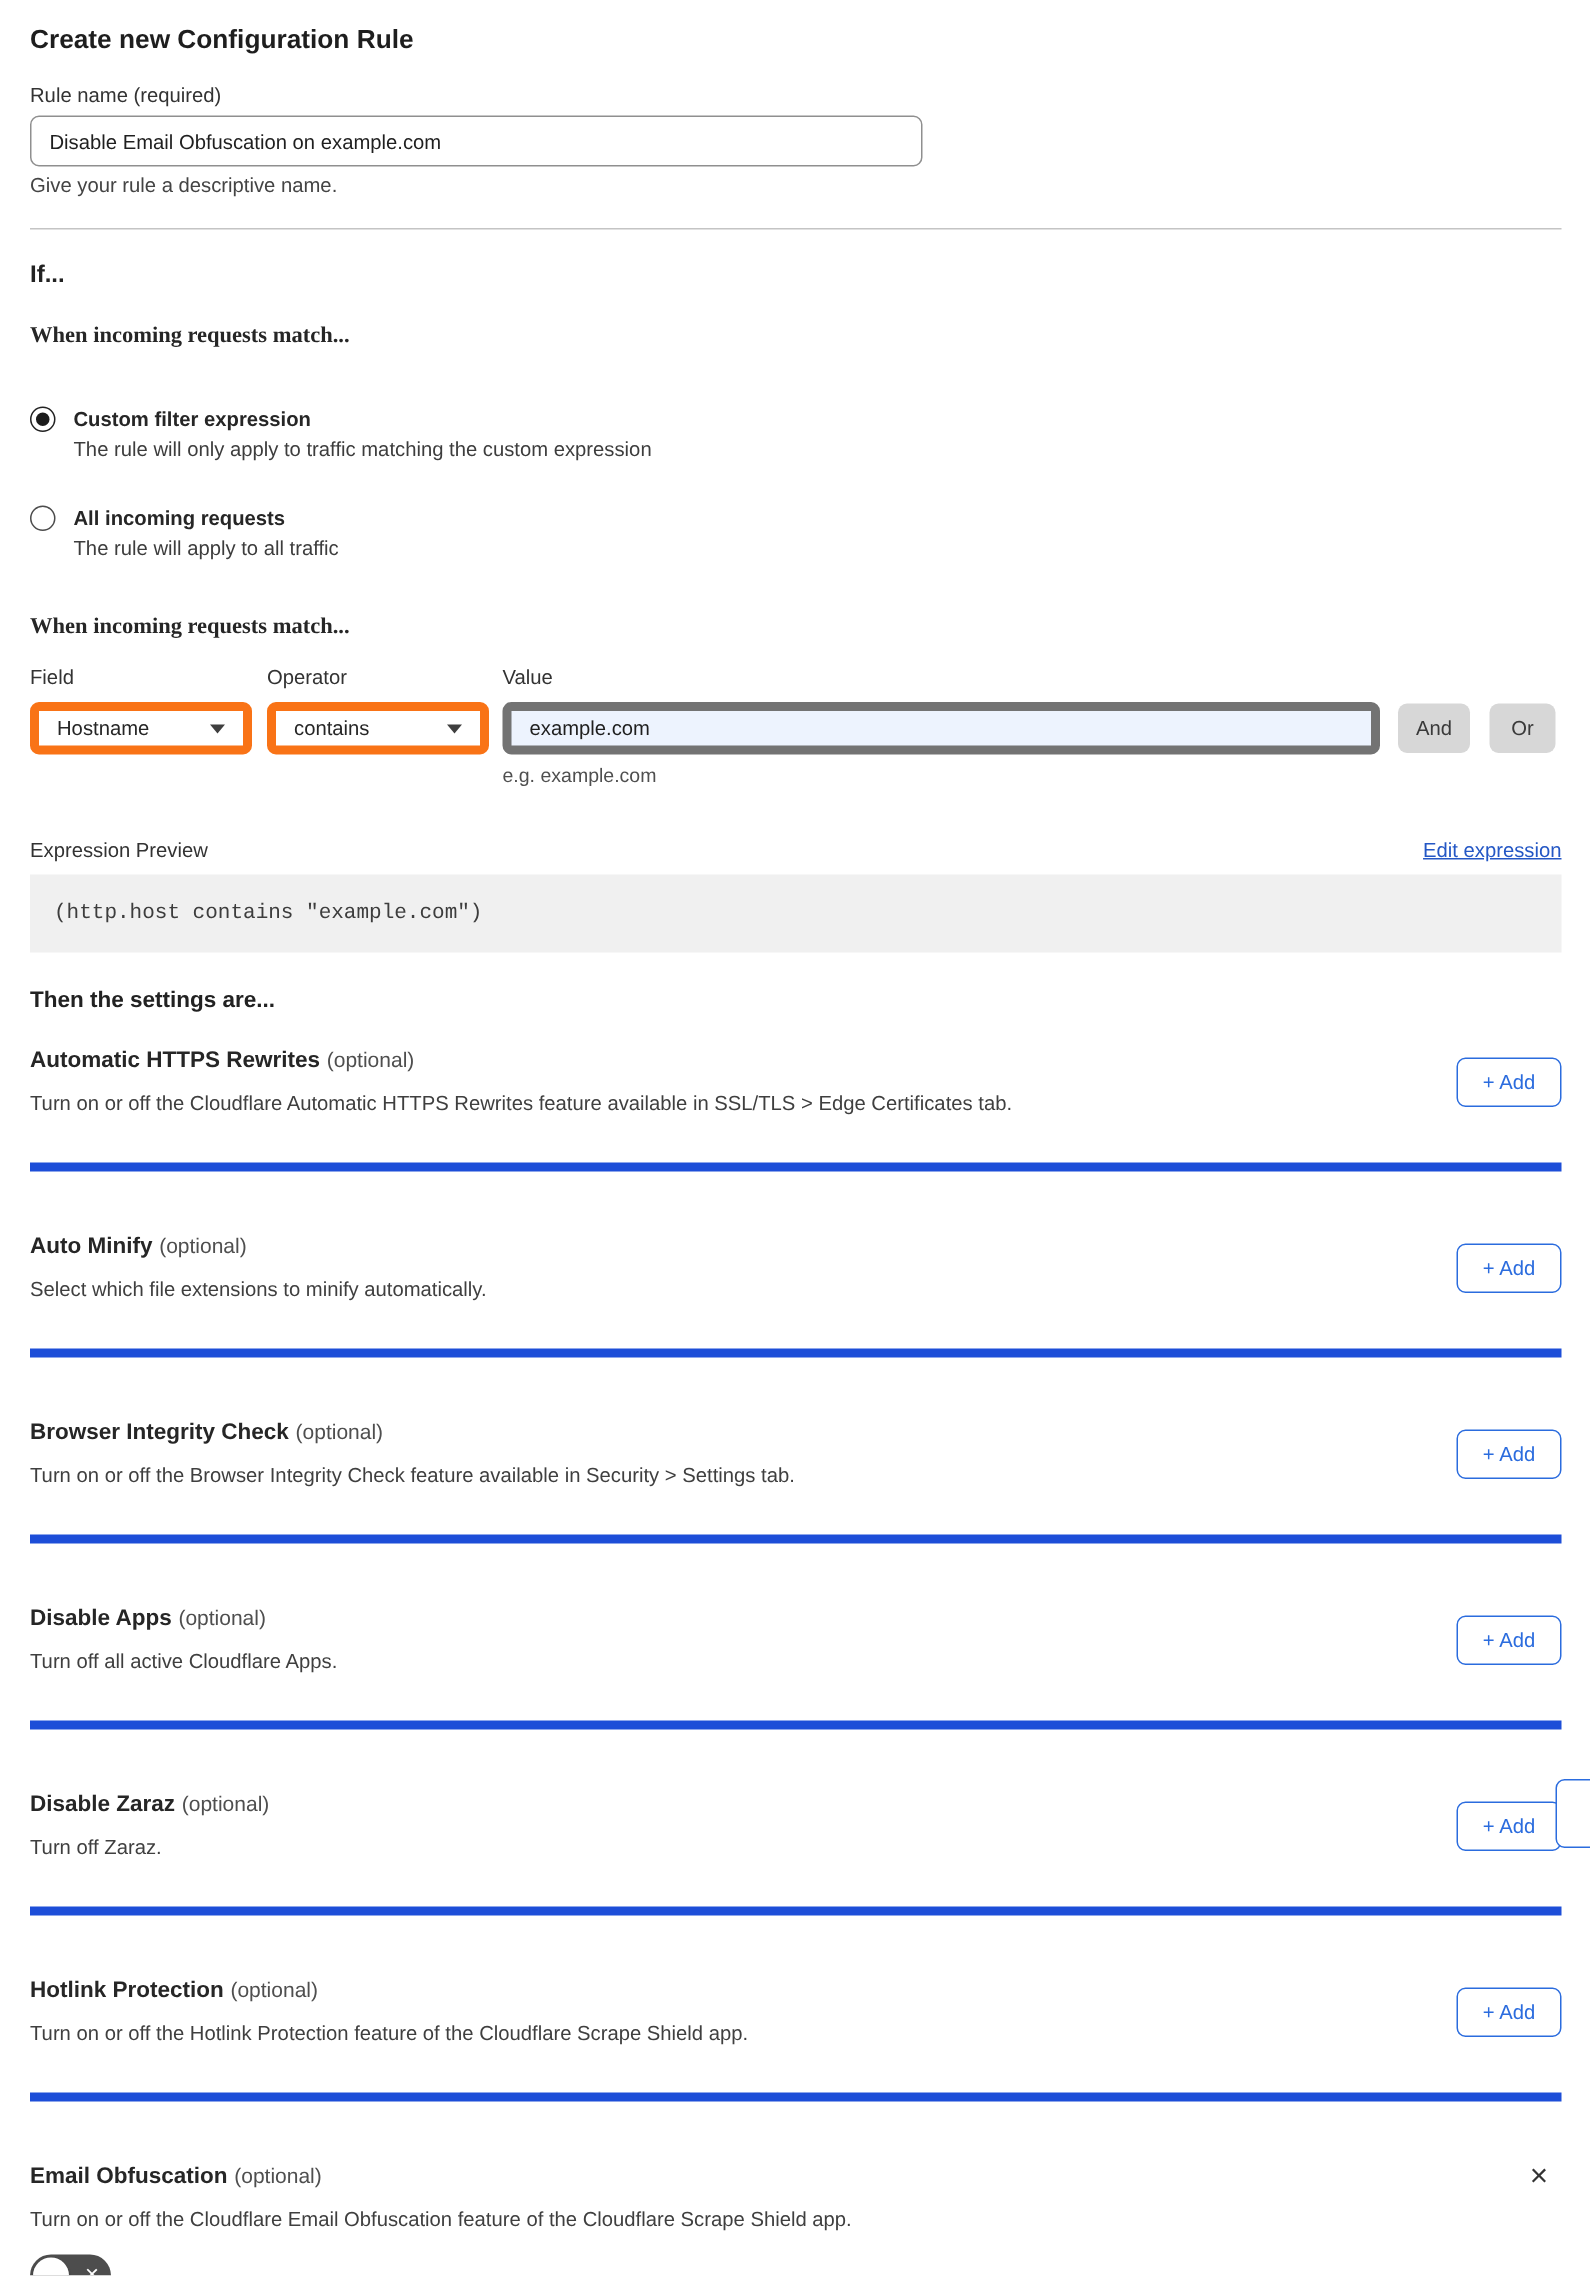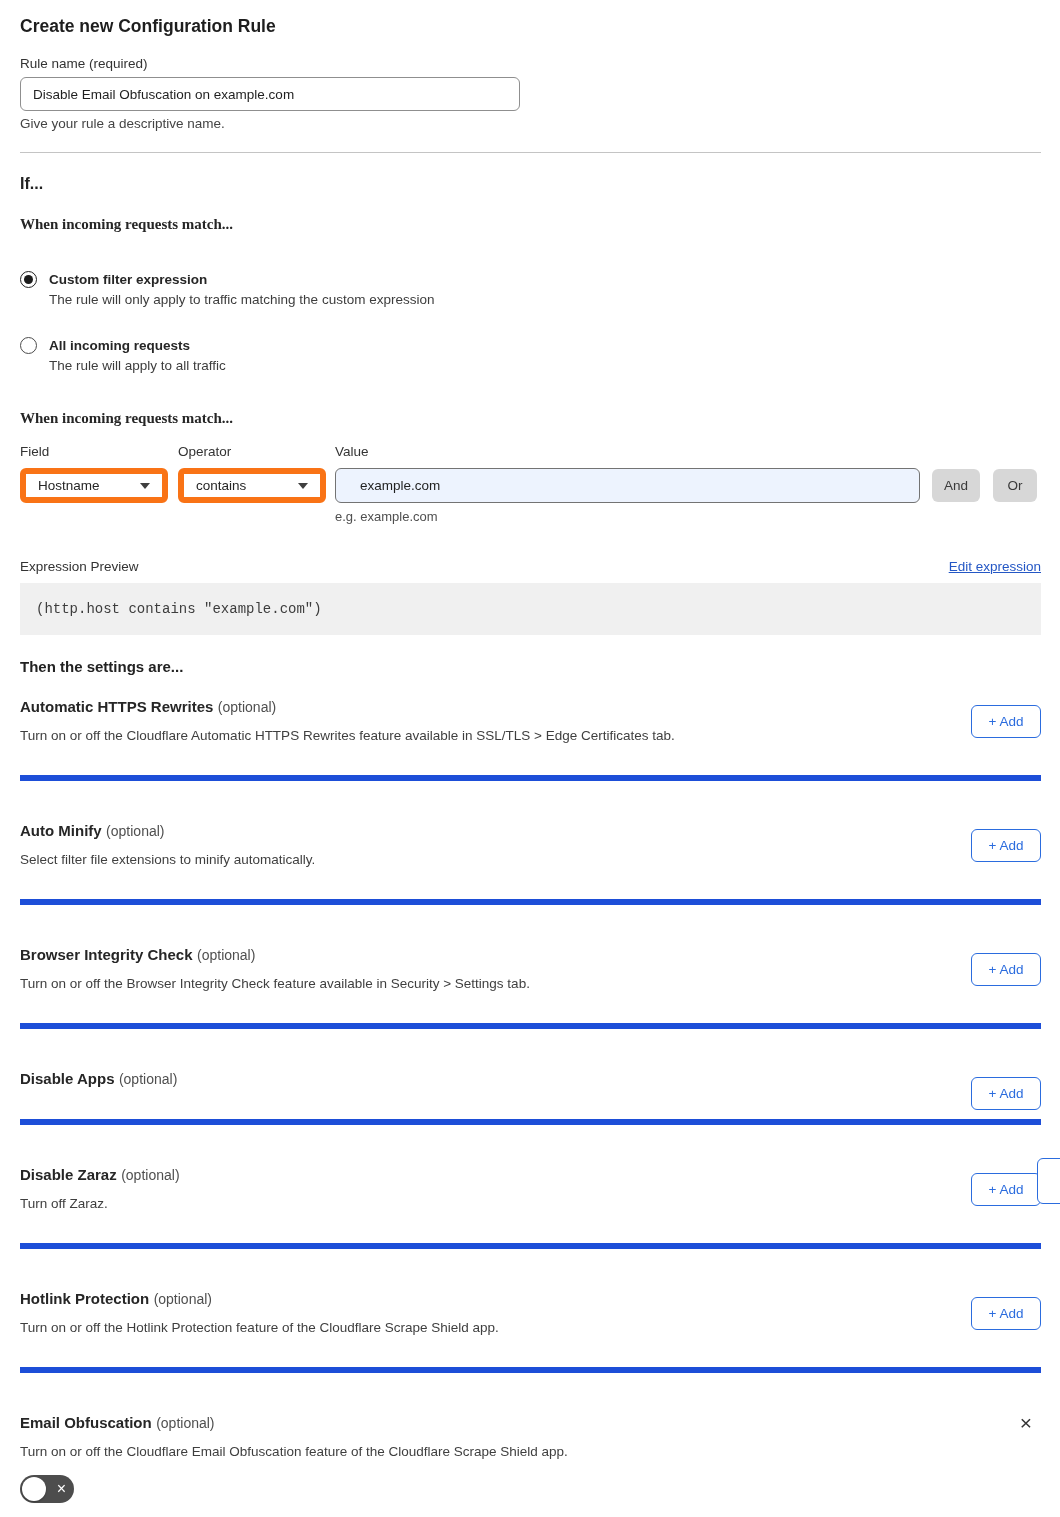--- a/index.html
+++ b/index.html
@@ -4,21 +4,21 @@
 <style>
   * { box-sizing: border-box; margin: 0; padding: 0; }
   html, body { background: #fff; }
   body { font-family: "Liberation Sans", sans-serif; color: #2b2b2b; }
   .page { position: relative; width: 1060px; height: 1517px; overflow: hidden; background: #fff; }
   .content { padding: 0 19px 0 20px; }
 
   h1.page-title { margin-top: 14px; font-size: 17.5px; line-height: 24px; font-weight: 700; color: #1e1e1e; }
 
   .field-label { margin-top: 17px; font-size: 13.5px; line-height: 18px; color: #333; }
-  .rule-input { display:block; margin-top: 4px; width: 500px; height: 34px; border: 1px solid #8f8f8f;
+  .rule-input { display:block; margin-top: 4px; width: 595px; height: 34px; border: 1px solid #8f8f8f;
     border-radius: 6px; padding: 0 12px; font-size: 13.5px; color: #1f1f1f;
     font-family: "Liberation Sans", sans-serif; background: #fff; outline: none; }
   .helper { margin-top: 4px; font-size: 13.5px; line-height: 18px; color: #444; }
 
   .divider { border: none; border-top: 1px solid #dedede; height: 0; }
   .divider.top { margin-top: 19px; border-top-color: #c4c4c4; }
 
   h2.if-heading { margin-top: 20px; font-size: 16px; line-height: 22px; font-weight: 700; color: #222; }
   h3.sub-heading { font-size: 15px; line-height: 20px; font-weight: 700; color: #262626; font-family: Liberation Serif, serif; }
   .mt19 { margin-top: 19px; } .mt32 { margin-top: 32px; }
@@ -37,22 +37,22 @@
   .col-labels span { position: absolute; top: 0; }
   .col-labels .l-field { left: 0; } .col-labels .l-operator { left: 158px; } .col-labels .l-value { left: 315px; }
 
   .controls { display: flex; align-items: flex-start; margin-top: 7px; }
   .select-box { width: 148px; height: 35px; border: 6px solid #f97316; border-radius: 6px; background: #fff;
     display: flex; align-items: center; justify-content: space-between; padding: 0 12px;
     font-size: 13.5px; color: #262626; cursor: pointer; }
   .select-box.operator { margin-left: 10px; }
   .caret { width: 0; height: 0; border-left: 5px solid transparent; border-right: 5px solid transparent;
     border-top: 6px solid #3f3f3f; }
-  .value-input { margin-left: 9px; width: 585px; height: 35px; border: 1px solid #737373; border-radius: 6px;
-    background: #edf3fe; padding: 0 24px; font-size: 13.5px; color: #1f1f1f;
+  .value-input { margin-left: 9px; width: 585px; height: 35px; border: 6px solid #737373; border-radius: 6px;
+    background: #edf3fe; padding: 0 12px; font-size: 13.5px; color: #1f1f1f;
     font-family: "Liberation Sans", sans-serif; outline: none; }
   .conj-btn { height: 33px; margin-top: 1px; border: none; border-radius: 6px; background: #d7d7d7;
     color: #3a3a3a; font-size: 13.5px; font-family: "Liberation Sans", sans-serif; cursor: pointer; }
   .conj-btn.and { width: 48px; margin-left: 12px; }
   .conj-btn.or { width: 44px; margin-left: 13px; }
   .eg-helper { margin: 5px 0 0 315px; font-size: 13px; line-height: 18px; color: #4f4f4f; }
 
   .preview-row { display: flex; justify-content: space-between; align-items: baseline; margin-top: 32px; }
   .preview-label { font-size: 13.5px; line-height: 18px; color: #333; }
   .edit-link { font-size: 13.5px; line-height: 18px; color: #2457c5; text-decoration: underline; cursor: pointer; }
@@ -152,34 +152,35 @@
     <div class="setting first">
       <div><span class="setting-title">Automatic HTTPS Rewrites</span>
         <span class="optional">(optional)</span></div>
       <div class="setting-desc">Turn on or off the Cloudflare Automatic HTTPS Rewrites feature available in SSL/TLS &gt; Edge Certificates tab.</div>
       <button class="add-btn">+ Add</button>
     </div>
 
     <div class="setting">
       <div><span class="setting-title">Auto Minify</span>
         <span class="optional">(optional)</span></div>
-      <div class="setting-desc">Select filter file extensions to minify automatically.</div>
+      <div class="setting-desc">Select which file extensions to minify automatically.</div>
       <button class="add-btn">+ Add</button>
     </div>
 
     <div class="setting">
       <div><span class="setting-title">Browser Integrity Check</span>
         <span class="optional">(optional)</span></div>
       <div class="setting-desc">Turn on or off the Browser Integrity Check feature available in Security &gt; Settings tab.</div>
       <button class="add-btn">+ Add</button>
     </div>
 
     <div class="setting">
       <div><span class="setting-title">Disable Apps</span>
         <span class="optional">(optional)</span></div>
+      <div class="setting-desc">Turn off all active Cloudflare Apps.</div>
       <button class="add-btn">+ Add</button>
     </div>
 
     <div class="setting">
       <div><span class="setting-title">Disable Zaraz</span>
         <span class="optional">(optional)</span></div>
       <div class="setting-desc">Turn off Zaraz.</div>
       <button class="add-btn">+ Add</button>
       <button class="clipped-add"></button>
     </div>

